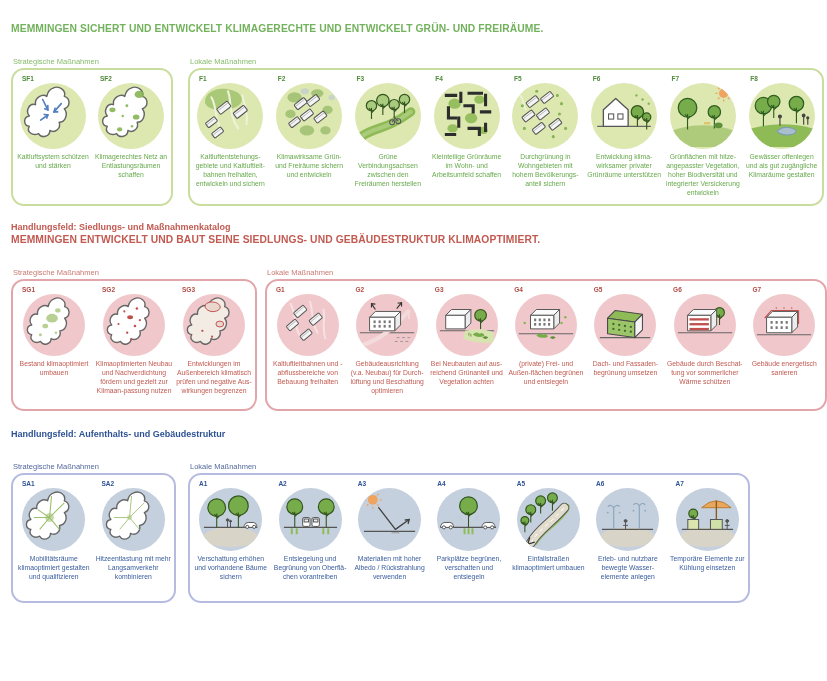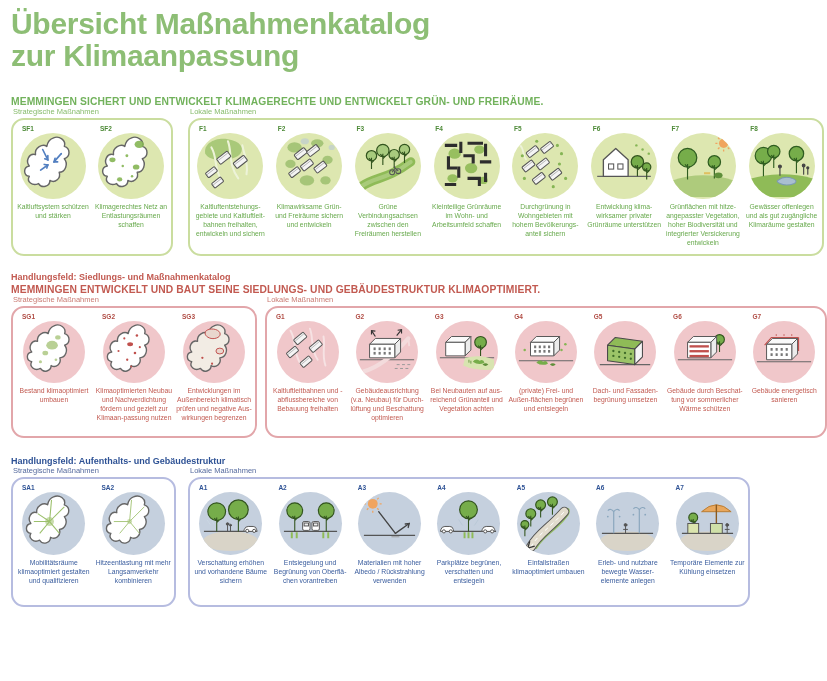--- a/index.html
+++ b/index.html
@@ -7,21 +7,21 @@
     width:827px;height:681px;position:relative;background:#fff;overflow:hidden;
     font-family:"Liberation Sans",sans-serif;
   }
   .title{
     margin:8px 0 0 11px;font-size:30px;line-height:1.08;font-weight:bold;
     color:#8dbe75;letter-spacing:-0.3px;
   }
   .section{margin-left:11px;}
   .section .hf{font-size:9px;font-weight:bold;color:var(--head);}
   .section .statement{font-size:10.3px;font-weight:bold;color:var(--head);margin-top:2px;letter-spacing:0.1px;}
-  .groups{display:flex;align-items:flex-start;margin-top:0;}
+  .groups{display:flex;align-items:flex-start;margin-top:23px;}
   .group-label{font-size:7.5px;color:var(--label);margin:0 0 2px 2px;}
   .box{
     border:2px solid var(--border);border-radius:13px;display:flex;
     align-items:flex-start;box-sizing:border-box;padding:3px 1px 6px;
     background:#fff;
   }
   .s1{margin-top:23px;}
   .s2{margin-top:16px;}
   .s3{margin-top:18px;}
   .s1 .groups{gap:15px;} .s2 .groups{gap:8px;} .s3 .groups{gap:12px;}
@@ -35,21 +35,20 @@
   .cell{flex:1 1 0;display:flex;flex-direction:column;align-items:center;min-width:0;}
   .code{align-self:flex-start;margin:2px 0 0 8px;font-size:6.5px;font-weight:bold;color:var(--code);}
   .circle{width:var(--circ);height:var(--circ);border-radius:50%;overflow:hidden;margin-top:1px;}
   .circle svg{display:block;width:100%;height:100%;}
   .cap{font-size:6.8px;line-height:1.32;text-align:center;color:var(--cap);margin-top:4px;padding:0 1px;}
 </style>
 </head>
 <body>
 
 <div class="page">
-  <h1 class="title"><span>Übersicht Maßnahmenkatalog</span><br><span>zur Klimaanpassung</span></h1>
 
   <div class="section s1" style="--head: #72b25c; --label: #86bb6b; --code: #4d8a37; --cap: #67a94c; --border: #cadd9f;">
     <div class="statement">MEMMINGEN SICHERT UND ENTWICKELT KLIMAGERECHTE UND ENTWICKELT GRÜN- UND FREIRÄUME.</div>
     <div class="groups">
       <div class="group strategic">
         <div class="group-label">Strategische Maßnahmen</div>
         <div class="box group-items">
             <div class="cell">
               <div class="code">SF1</div>
               <div class="circle" style="background:#dde7b0">

